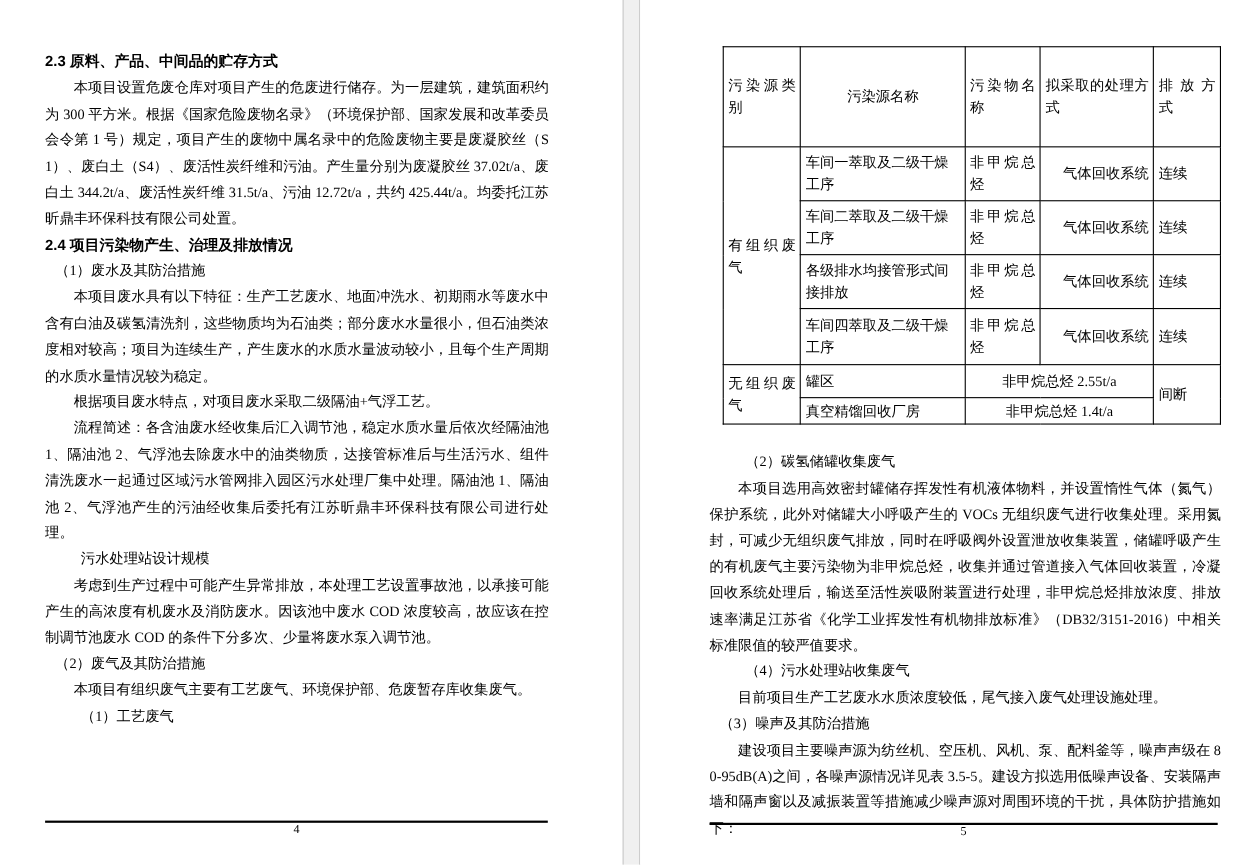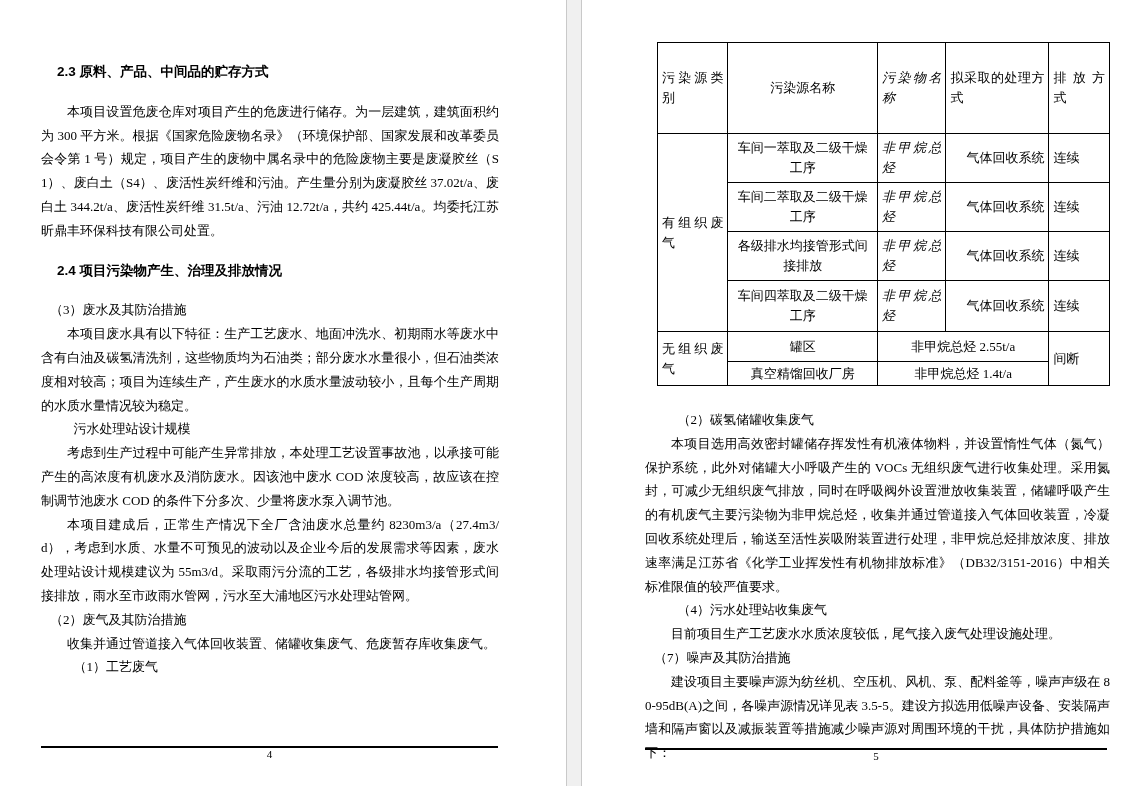--- a/index.html
+++ b/index.html
@@ -16,38 +16,38 @@
     background:#f0f0f0;border-left:1px solid #c9c9c9;border-right:1px solid #c9c9c9;
     box-sizing:border-box;
   }
   .content-left{position:absolute;left:41px;width:458px;top:44px;}
   .content-right{position:absolute;left:63px;width:465px;top:42px;}
   p.body{
     margin:0;font-size:13px;line-height:23.8px;text-align:justify;
     word-break:break-all;
   }
   p.head{
-    margin:16px;font-size:13.5px;line-height:23.8px;font-weight:bold;
+    margin:0;font-size:13.5px;line-height:23.8px;font-weight:bold;
     font-family:"Liberation Sans","DejaVu Sans",sans-serif;
   }
   .ind2{text-indent:2em;}
   .ind25{text-indent:2.5em;}
   .ind07{text-indent:0.7em;}
   
   table.pollution{
     border-collapse:collapse;table-layout:fixed;margin-left:12px;
     font-size:13px;line-height:20px;
   }
   table.pollution td{
     border:1px solid #000;padding:1px 4px;vertical-align:middle;
     overflow:hidden;word-break:break-all;
   }
   td.col-cat{width:62px;text-align:justify;text-align-last:justify;}
-  td.col-src{width:142px;text-align:center;}
-  td.col-pol{width:60px;text-align:justify;font-style:italic;}
+  td.col-src{width:142px;}
+  td.col-pol{width:60px;text-align:justify;}
   td.col-trt{width:95px;text-align:right;}
   td.col-mode{width:52px;text-align:left;}
   tr.hdr td{height:88px;text-align:justify;text-align-last:justify;}
   tr.hdr td.one-line{text-align:left;text-align-last:center;}
   tr.r2line td{height:46px;}
   tr.r2line.tall td{height:48px;}
   tr.r1line td{height:27px;}
   tr.r1line.short td{height:21px;}
   td.merged-amt{text-align-last:center;margin-left:32px;}
   
@@ -63,27 +63,28 @@
   .spacer-after-table{height:22px;}
 </style>
 </head>
 <body>
 
 <div class="page page-left">
   <div class="content-left">
     <p class="head">2.3 原料、产品、中间品的贮存方式</p>
     <p class="body ind2">本项目设置危废仓库对项目产生的危废进行储存。为一层建筑，建筑面积约为 300 平方米。根据《国家危险废物名录》（环境保护部、国家发展和改革委员会令第 1 号）规定，项目产生的废物中属名录中的危险废物主要是废凝胶丝（S1）、废白土（S4）、废活性炭纤维和污油。产生量分别为废凝胶丝 37.02t/a、废白土 344.2t/a、废活性炭纤维 31.5t/a、污油 12.72t/a，共约 425.44t/a。均委托江苏昕鼎丰环保科技有限公司处置。</p>
     <p class="head">2.4 项目污染物产生、治理及排放情况</p>
-    <p class="body ind07">（3）废水及其防治措施</p>
+    <p class="body ind07">（1）废水及其防治措施</p>
     <p class="body ind2">本项目废水具有以下特征：生产工艺废水、地面冲洗水、初期雨水等废水中含有白油及碳氢清洗剂，这些物质均为石油类；部分废水水量很小，但石油类浓度相对较高；项目为连续生产，产生废水的水质水量波动较小，且每个生产周期的水质水量情况较为稳定。</p>
+    <p class="body ind2">根据项目废水特点，对项目废水采取二级隔油+气浮工艺。</p>
+    <p class="body ind2">流程简述：各含油废水经收集后汇入调节池，稳定水质水量后依次经隔油池 1、隔油池 2、气浮池去除废水中的油类物质，达接管标准后与生活污水、组件清洗废水一起通过区域污水管网排入园区污水处理厂集中处理。隔油池 1、隔油池 2、气浮池产生的污油经收集后委托有江苏昕鼎丰环保科技有限公司进行处理。</p>
     <p class="body ind25">污水处理站设计规模</p>
     <p class="body ind2">考虑到生产过程中可能产生异常排放，本处理工艺设置事故池，以承接可能产生的高浓度有机废水及消防废水。因该池中废水 COD 浓度较高，故应该在控制调节池废水 COD 的条件下分多次、少量将废水泵入调节池。</p>
-    <p class="body ind2">本项目建成后，正常生产情况下全厂含油废水总量约 8230m3/a（27.4m3/d），考虑到水质、水量不可预见的波动以及企业今后的发展需求等因素，废水处理站设计规模建议为 55m3/d。采取雨污分流的工艺，各级排水均接管形式间接排放，雨水至市政雨水管网，污水至大浦地区污水处理站管网。</p>
     <p class="body ind07">（2）废气及其防治措施</p>
-    <p class="body ind2">收集并通过管道接入气体回收装置、储罐收集废气、危废暂存库收集废气。</p>
+    <p class="body ind2">本项目有组织废气主要有工艺废气、环境保护部、危废暂存库收集废气。</p>
     <p class="body ind25">（1）工艺废气</p>
   </div>
   <div class="footer-line fl-left"></div>
   <div class="footer-num fn-left">4</div>
 </div>
 
 <div class="gutter"></div>
 
 <div class="page page-right">
   <div class="content-right">
@@ -131,18 +132,18 @@
         <td class="col-src">真空精馏回收厂房</td>
         <td class="merged-amt" colspan="2">非甲烷总烃 1.4t/a</td>
       </tr>
     </tbody>
       </table>
     <div class="spacer-after-table"></div>
     <p class="body ind25">（2）碳氢储罐收集废气</p>
     <p class="body ind2">本项目选用高效密封罐储存挥发性有机液体物料，并设置惰性气体（氮气）保护系统，此外对储罐大小呼吸产生的 VOCs 无组织废气进行收集处理。采用氮封，可减少无组织废气排放，同时在呼吸阀外设置泄放收集装置，储罐呼吸产生的有机废气主要污染物为非甲烷总烃，收集并通过管道接入气体回收装置，冷凝回收系统处理后，输送至活性炭吸附装置进行处理，非甲烷总烃排放浓度、排放速率满足江苏省《化学工业挥发性有机物排放标准》（DB32/3151-2016）中相关标准限值的较严值要求。</p>
     <p class="body ind25">（4）污水处理站收集废气</p>
     <p class="body ind2">目前项目生产工艺废水水质浓度较低，尾气接入废气处理设施处理。</p>
-    <p class="body ind07">（7）噪声及其防治措施</p>
+    <p class="body ind07">（3）噪声及其防治措施</p>
     <p class="body ind2">建设项目主要噪声源为纺丝机、空压机、风机、泵、配料釜等，噪声声级在 80-95dB(A)之间，各噪声源情况详见表 3.5-5。建设方拟选用低噪声设备、安装隔声墙和隔声窗以及减振装置等措施减少噪声源对周围环境的干扰，具体防护措施如下：</p>
   </div>
   <div class="footer-line fl-right"></div>
   <div class="footer-num fn-right">5</div>
 </div>
 
 </body></html>

